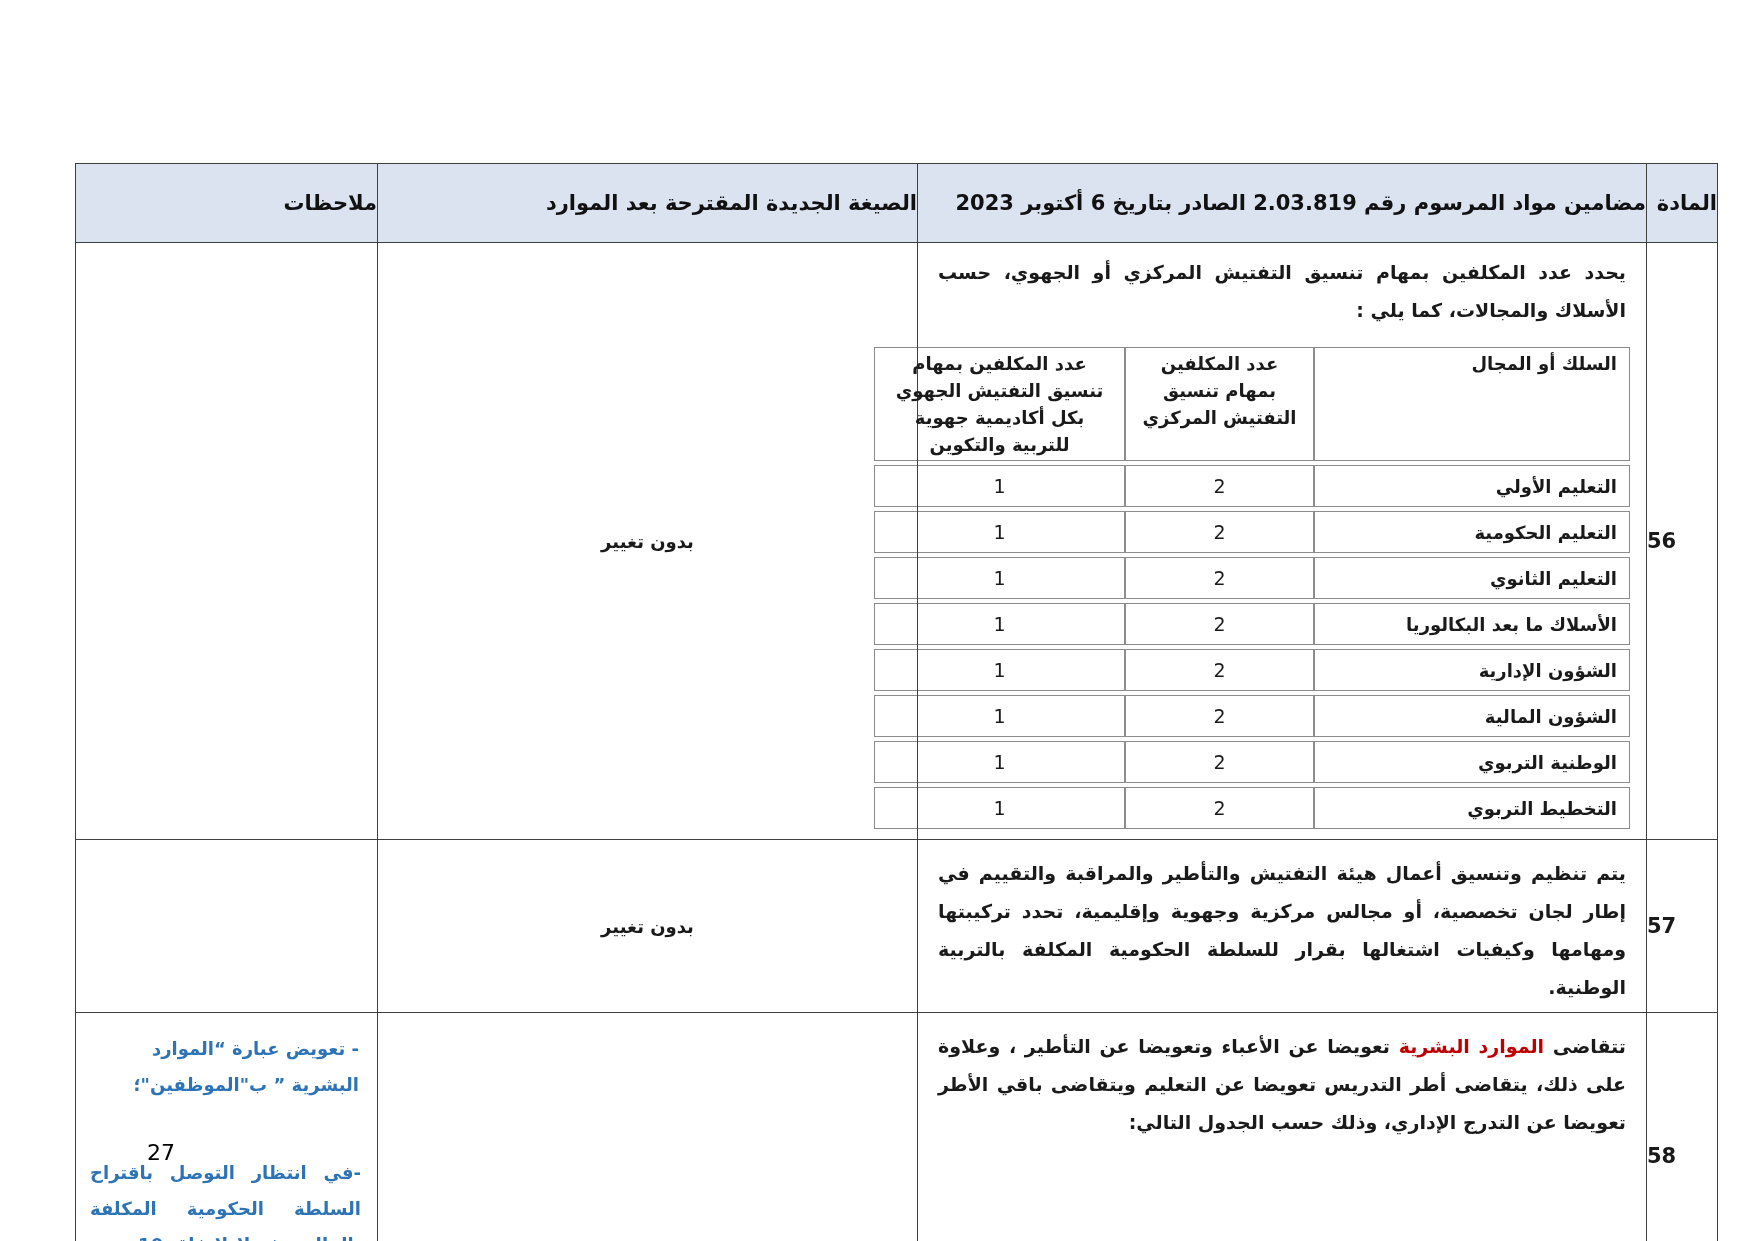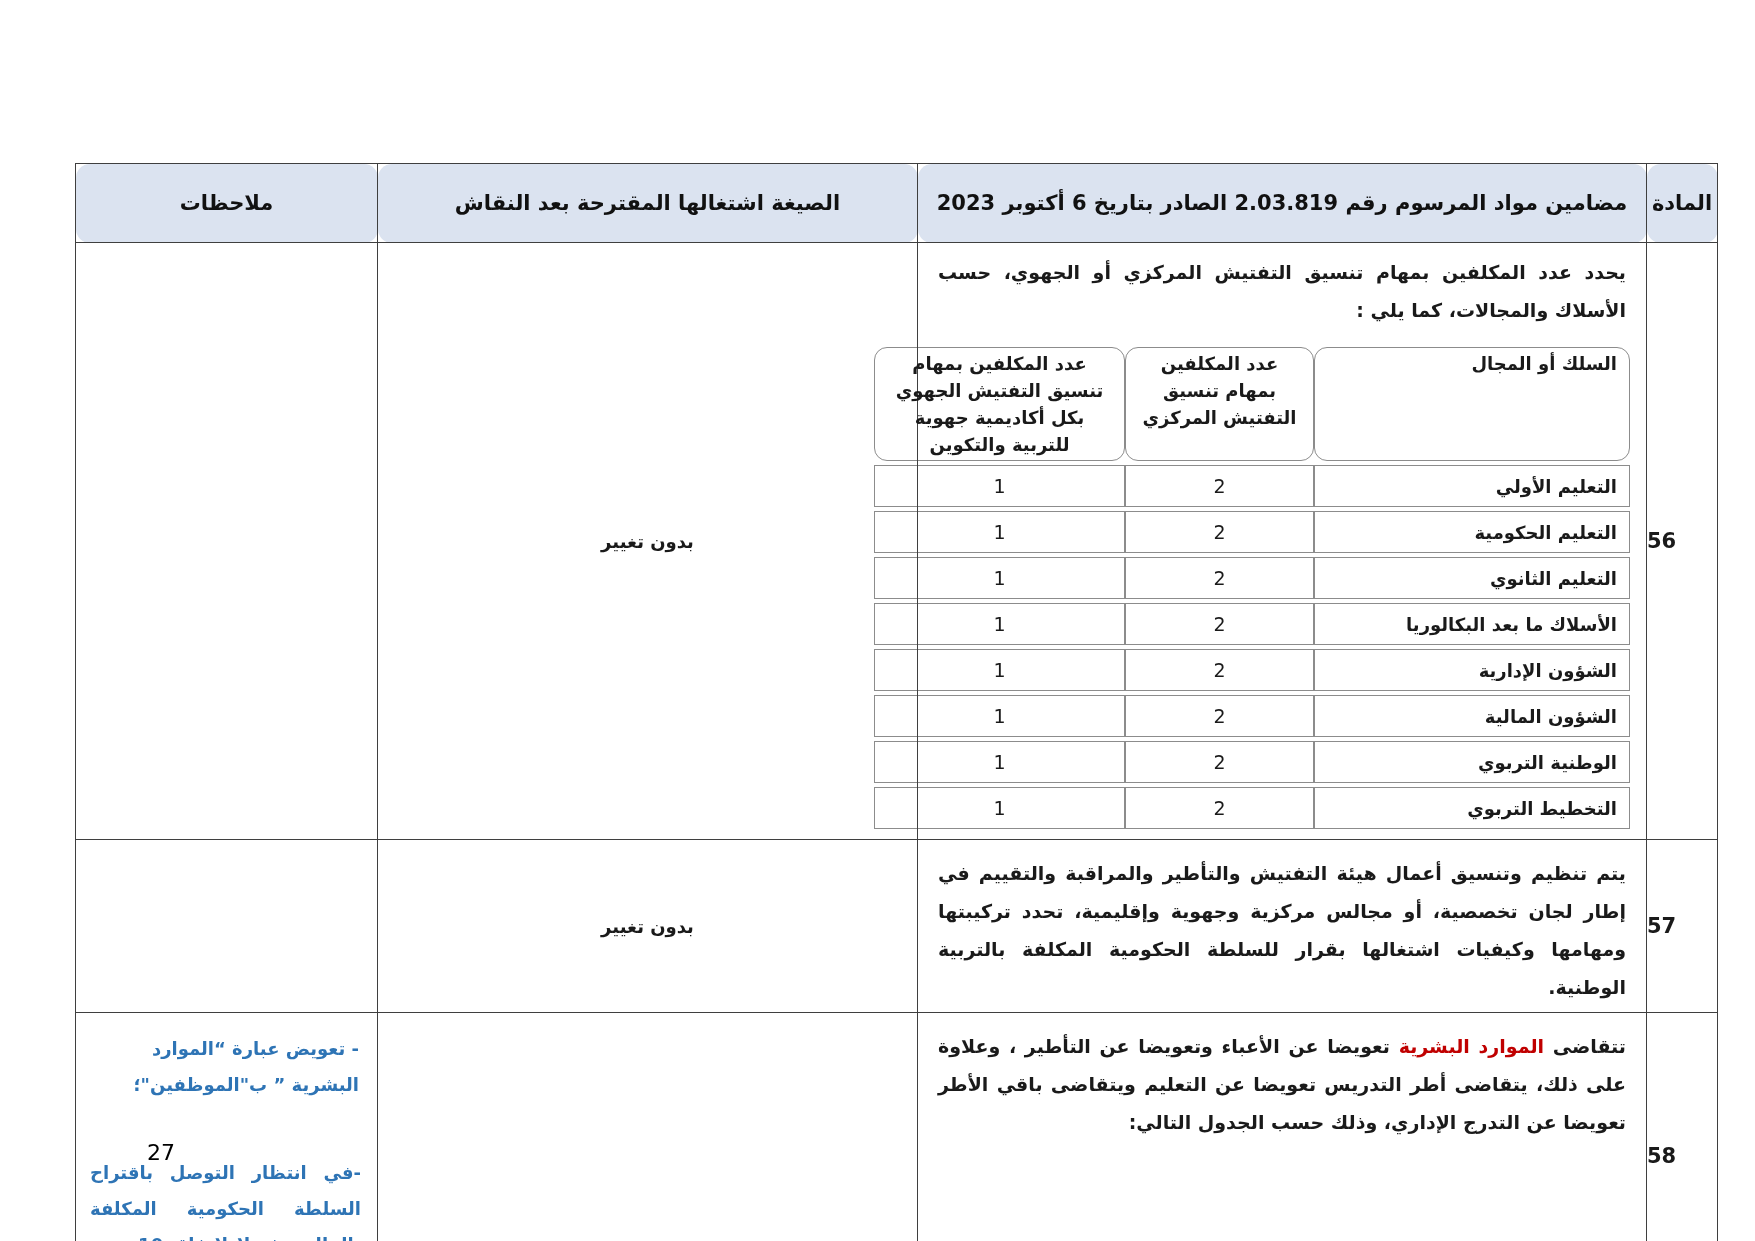--- a/index.html
+++ b/index.html
@@ -17,22 +17,22 @@
     direction:rtl;
   }
   .main-table th,.main-table td{
     border:1.5px solid #3f3f3f;
     padding:0;
     vertical-align:top;
   }
   .main-table thead th{
     background:var(--header-bg,#DBE3F0);
     height:78px;
-    vertical-align:middle;text-align:center;
-    font-size:21px;font-weight:700;color:#111;border-radius:14px;
+    vertical-align:middle;text-align:right;
+    font-size:21px;font-weight:700;color:#111;
   }
   .col-article{width:71px;}
   .col-content{width:729px;}
   .col-proposal{width:540px;}
   .col-notes{width:302px;}
 
   .article-cell{
     vertical-align:middle !important;text-align:left;
     font-size:21px;font-weight:700;
   }
@@ -61,21 +61,21 @@
     direction:rtl;table-layout:fixed;
     font-size:18px;
   }
   .inner-table th,.inner-table td{
     border:1px solid #8c8c8c;
     background:#fff;
     padding:2px 12px;
   }
   .inner-table th{
     vertical-align:top;text-align:center;
-    font-weight:700;line-height:1.5;height:86px;border-radius:13px;
+    font-weight:700;line-height:1.5;height:86px;
   }
   .it-domain{width:290px;text-align:right !important;}
   .it-central{width:163px;}
   .it-regional{width:225px;}
   .inner-table td{height:36px;vertical-align:middle;text-align:right;font-weight:700;}
   .inner-table td.num{text-align:center;font-weight:400;font-size:19px;}
 
   
   .notes-cell{padding:16px 16px 0 14px !important;}
   .note{
@@ -99,21 +99,21 @@
     <colgroup>
       <col class="col-article">
         <col class="col-content">
         <col class="col-proposal">
         <col class="col-notes">
     </colgroup>
     <thead>
       <tr>
         <th>المادة</th>
         <th>مضامين مواد المرسوم رقم 2.03.819 الصادر بتاريخ 6 أكتوبر 2023</th>
-        <th>الصيغة اشتغالها المقترحة بعد النقاش</th>
+        <th>الصيغة الجديدة المقترحة بعد الموارد</th>
         <th>ملاحظات</th>
       </tr>
     </thead>
     <tbody>
 
       <tr class="row-56">
         <td class="article-cell">56</td>
         <td class="content-cell">
           <p class="para">يحدد عدد المكلفين بمهام تنسيق التفتيش المركزي أو الجهوي، حسب الأسلاك والمجالات، كما يلي :</p>
           <table class="inner-table">

